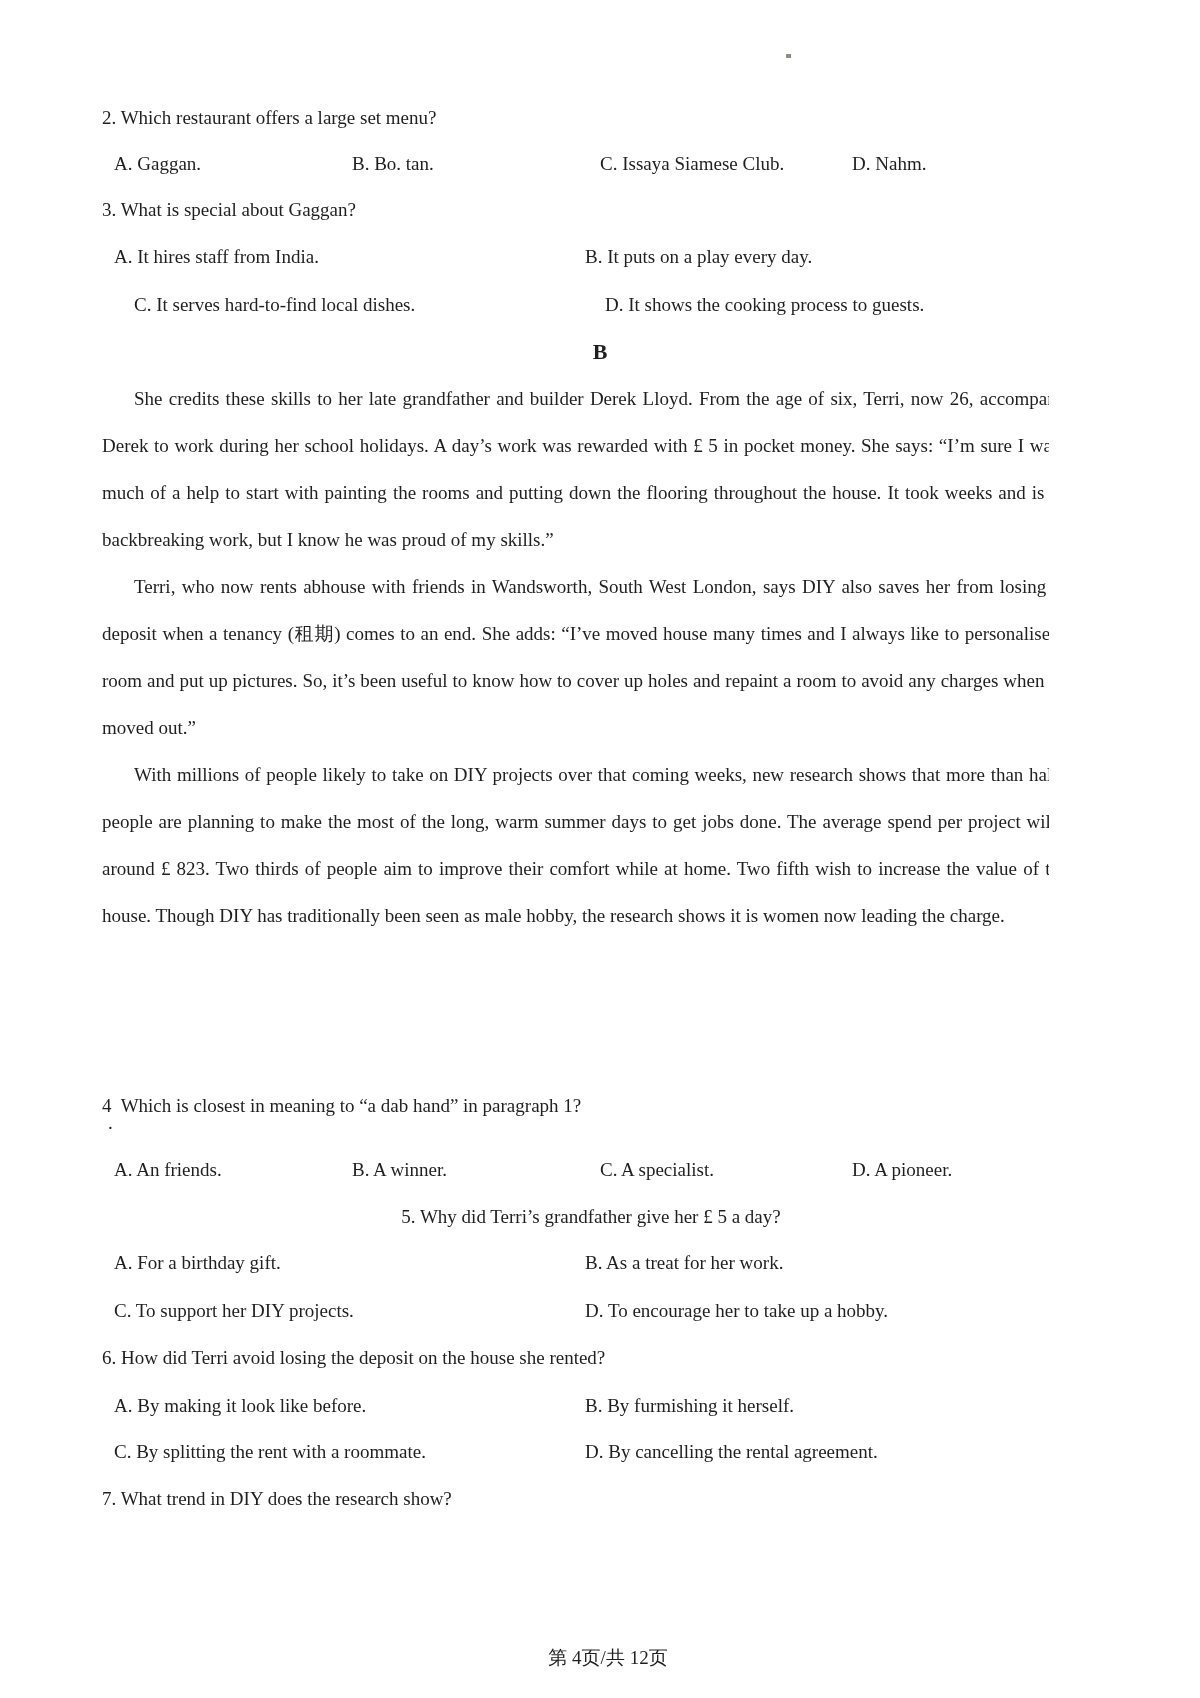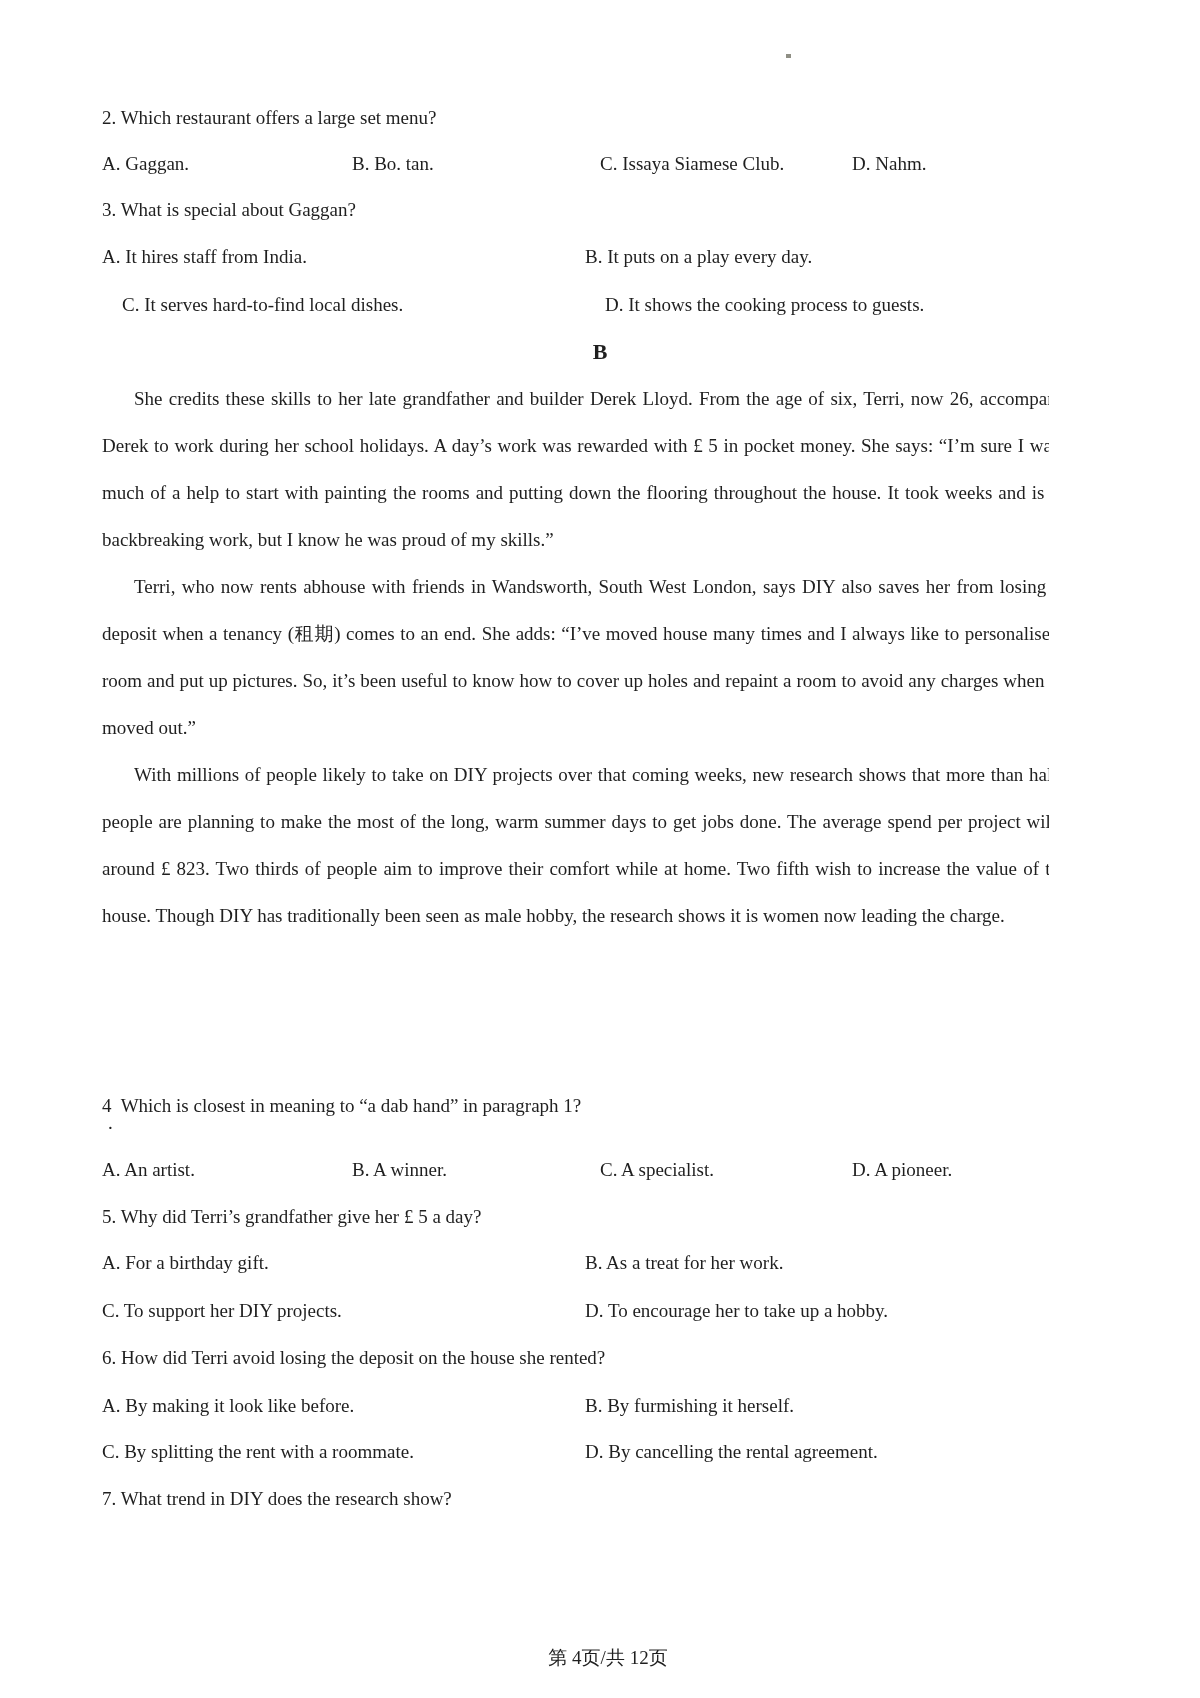--- a/index.html
+++ b/index.html
@@ -21,21 +21,21 @@
     font-size:19px;
     white-space:pre-wrap;
   }
   .row span{
     position:absolute;
     top:0;
     height:47px;
     line-height:47px;
     white-space:pre;
   }
-  .c1{left:0;}
+  .c1{left:12px;}
   .c2{left:250px;}
   .c3{left:498px;}
   .c4{left:750px;}
   .cr{left:483px;}
   #q2-stem{top:94px;}
   #q2-opts{top:140px;}
   #q3-stem{top:186px;}
   #q3-r1{top:233px;}
   #q3-r2{top:281px;margin-left:20px;}
   .section-heading{
@@ -61,21 +61,21 @@
   }
   .u{text-decoration:underline;text-underline-offset:3px;}
   #q4-stem{top:1082px;}
   .stray-period{
     position:absolute;
     left:108px; top:1112px;
     font-size:19px;
     line-height:normal;
   }
   #q4-opts{top:1146px;}
-  #q5-stem{top:1193px;}
+  #q5-stem{top:1193px;text-align:center;}
   #q5-r1{top:1239px;}
   #q5-r2{top:1287px;}
   #q6-stem{top:1334px;}
   #q6-r1{top:1382px;}
   #q6-r2{top:1428px;}
   #q7-stem{top:1475px;}
   .footer{
     position:absolute;
     left:8px; top:1634px;
     width:1200px;
@@ -120,21 +120,21 @@
 
   <div class="passage">
     <p>She credits these skills to her late grandfather and builder Derek Lloyd. From the age of six, Terri, now 26, accompanied Derek to work during her school holidays. A day’s work was rewarded with £ 5 in pocket money. She says: “I’m sure I wasn’t much of a help to start with painting the rooms and putting down the flooring throughout the house. It took weeks and is was backbreaking work, but I know he was proud of my skills.”</p>
     <p>Terri, who now rents abhouse with friends in Wandsworth, South West London, says DIY also saves her from losing any deposit when a tenancy (租期) comes to an end. She adds: “I’ve moved house many times and I always like to personalise my room and put up pictures. So, it’s been useful to know how to cover up holes and repaint a room to avoid any charges when I’ve moved out.”</p>
     <p>With millions of people likely to take on DIY projects over that coming weeks, new research shows that more than half of people are planning to make the most of the long, warm summer days to get jobs done. The average spend per project will be around £ 823. Two thirds of people aim to improve their comfort while at home. Two fifth wish to increase the value of their house. Though DIY has traditionally been seen as male hobby, the research shows it is women now leading the charge.</p>
   </div>
 
   <div class="line" id="q4-stem">4  Which is closest in meaning to “a dab hand” in paragraph 1?</div>
   <span class="stray-period">.</span>
   <div class="line row" id="q4-opts">
-    <span class="c1">A. An artist.</span>
+    <span class="c1">A. An friends.</span>
     <span class="c2">B. A winner.</span>
     <span class="c3">C. A specialist.</span>
     <span class="c4">D. A pioneer.</span>
   </div>
 
   <div class="line" id="q5-stem">5. Why did Terri’s grandfather give her £ 5 a day?</div>
   <div class="line row" id="q5-r1">
     <span class="c1">A. For a birthday gift.</span>
     <span class="cr">B. As a treat for her work.</span>
   </div>

